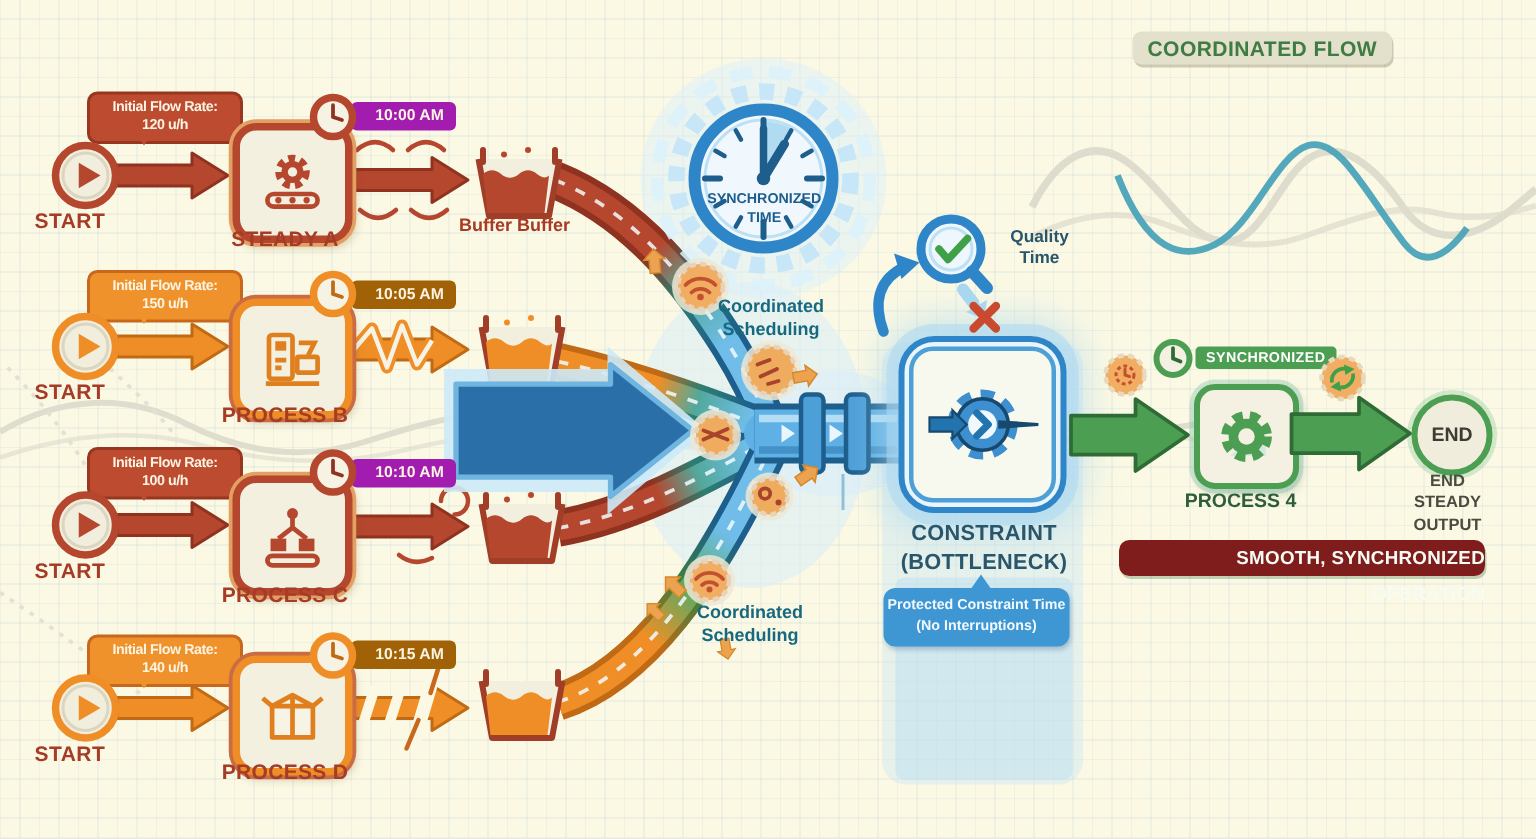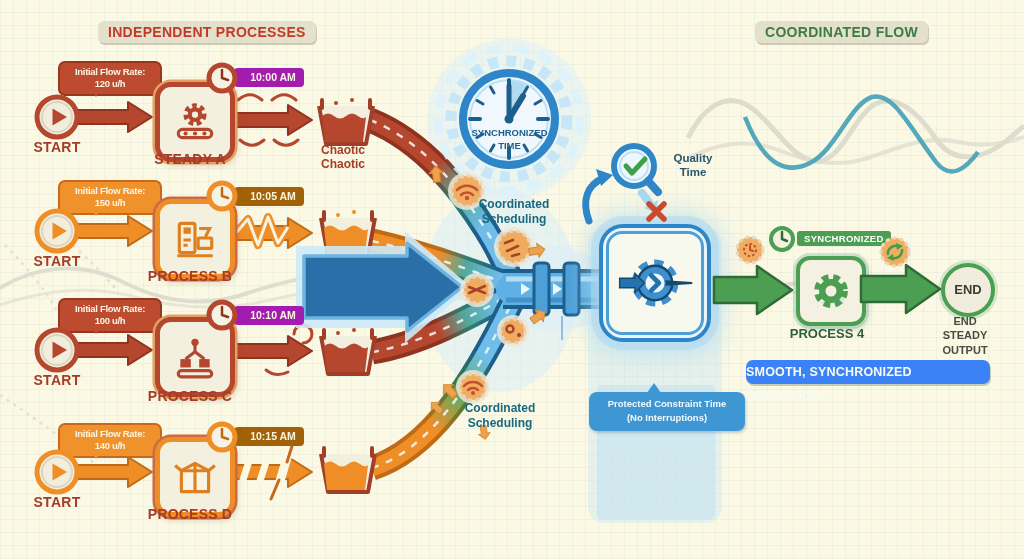--- a/index.html
+++ b/index.html
@@ -19,21 +19,21 @@
   .tooltip{position:absolute;width:96px;padding:3px 2px;border-radius:7px;color:#FBF4E2;
            font-size:9.5px;font-weight:bold;text-align:center;letter-spacing:-.3px;line-height:1.3;z-index:2;}
   .tooltip span{display:block;}
   .tip-red{background:#BC4B30;border:2px solid #97371F;}
   .tip-red::after{content:'';position:absolute;bottom:-9px;left:30px;border:6px solid transparent;border-top:9px solid #BC4B30;}
   .tip-org{background:#F0922C;border:2px solid #C8681C;}
   .tip-org::after{content:'';position:absolute;bottom:-9px;left:30px;border:6px solid transparent;border-top:9px solid #F0922C;}
 
   .startbtn{position:absolute;width:48px;height:48px;z-index:2;}
   .startbtn svg{width:48px;height:48px;}
-  .slabel{position:absolute;width:68px;text-align:center;font-size:14px;font-weight:bold;color:#A63B26;letter-spacing:.3px;z-index:2;}
+  .slabel{position:absolute;width:68px;font-size:14px;font-weight:bold;color:#A63B26;letter-spacing:.3px;z-index:2;}
 
   .pbox{position:absolute;width:70px;height:70px;border-radius:16px;background:#F3F0E0;
         display:flex;align-items:center;justify-content:center;z-index:2;}
   .b-red{border:5px solid #B5472E;box-shadow:0 0 0 2.5px #E2A063,2px 3px 6px rgba(120,80,40,.25);}
   .b-org{border:5px solid #EF8E26;box-shadow:0 0 0 2.5px #C96B43,2px 3px 6px rgba(120,80,40,.25);}
   .pbox svg{width:46px;height:46px;}
   .plabel{position:absolute;width:90px;text-align:center;font-size:14px;font-weight:bold;color:#A63B26;letter-spacing:.2px;z-index:2;}
 
   .pill{position:absolute;width:62px;height:19px;border-radius:4px;color:#FBF4E2;font-size:10.5px;
         font-weight:bold;line-height:19px;text-align:center;padding-left:8px;z-index:2;}
@@ -58,43 +58,43 @@
 
   .constraint-box{position:absolute;left:599px;top:224px;width:112px;height:118px;border:4px solid #2E86C8;
       border-radius:24px;background:#EAF5FB;z-index:2;padding:3px;box-sizing:border-box;
       box-shadow:0 0 0 8px rgba(173,217,240,.55),0 0 26px 10px rgba(173,217,240,.7);}
   .constraint-inner{width:100%;height:100%;border:3px solid #4D9FD8;border-radius:16px;background:#F8F9EE;
       display:flex;align-items:center;justify-content:center;box-sizing:border-box;}
   .constraint-inner svg{width:86px;height:86px;}
   .conlabel{position:absolute;left:588px;top:347px;width:136px;text-align:center;color:#29566B;
             font-weight:bold;font-size:14.5px;line-height:1.3;letter-spacing:.2px;z-index:2;}
   .conlabel span{display:block;}
-  .protected{position:absolute;left:589px;top:392px;width:156px;background:#3E96D2;border-radius:8px;
+  .protected{position:absolute;left:589px;top:392px;width:124px;background:#3E96D2;border-radius:8px;
              color:#F2F9FE;font-weight:bold;font-size:9.5px;text-align:center;line-height:1.5;
              padding:5px 2px;z-index:2;box-shadow:1px 2px 3px rgba(60,100,140,.3);box-sizing:border-box;}
   .protected::before{content:'';position:absolute;top:-9px;left:58px;border:7px solid transparent;
              border-bottom:10px solid #3E96D2;border-top:none;}
   .protected span{display:block;}
 
   .syncbadge{position:absolute;left:797px;top:231px;background:#4C9E52;border-radius:3px;color:#fff;
              font-size:9.5px;font-weight:bold;padding:2px 7px;z-index:2;letter-spacing:.3px;}
   .p4box{position:absolute;left:796px;top:256px;width:62px;height:62px;border:4px solid #4C9E52;border-radius:14px;
          background:#F4F1E2;display:flex;align-items:center;justify-content:center;z-index:2;
          box-shadow:0 0 0 3px rgba(120,190,170,.35),2px 3px 6px rgba(80,120,90,.25);}
   .p4box svg{width:44px;height:44px;}
   .p4label{position:absolute;left:785px;top:326px;width:84px;text-align:center;color:#2E5E39;
            font-size:13px;font-weight:bold;z-index:2;}
   .endc{position:absolute;left:941px;top:263px;width:46px;height:46px;border:4px solid #4C9E52;border-radius:50%;
         background:#F0EDDD;text-align:center;line-height:46px;font-weight:bold;font-size:13px;color:#3C3C32;z-index:2;
         box-shadow:0 0 0 3px rgba(120,190,140,.3);}
   .endlabel{position:absolute;left:934px;top:314px;width:62px;text-align:center;font-size:11px;font-weight:bold;
             color:#4A4A40;line-height:1.3;z-index:2;}
   .endlabel span{display:block;}
-  .banner{position:absolute;left:746px;top:360px;width:244px;height:24px;background:#3b82f6;border-radius:7px;
-          color:#F6FBF4;text-align:left;font-weight:bold;font-size:12.5px;line-height:24px;z-index:2;
+  .banner{position:absolute;left:746px;top:360px;width:244px;height:24px;background:#7f1d1d;border-radius:7px;
+          color:#F6FBF4;text-align:right;font-weight:bold;font-size:12.5px;line-height:24px;z-index:2;
           letter-spacing:.2px;box-shadow:1px 2px 0 rgba(90,130,90,.35);}
 </style>
 </head>
 <body>
 
 <div class="canvas">
 
   <svg class="under" width="1024" height="559" viewBox="0 0 1024 559">
     <defs>
       <linearGradient id="gA" gradientUnits="userSpaceOnUse" x1="372" y1="122" x2="512" y2="284">
@@ -336,21 +336,20 @@
     <g>
       <use href="#sarrow" transform="translate(529,252) rotate(-10)"></use>
       <use href="#sarrow" transform="translate(532,321) rotate(-35)"></use>
       <use href="#sarrow" transform="translate(455,396) rotate(-135)"></use>
       <use href="#sarrow" transform="translate(441,412) rotate(-135) scale(0.85)"></use>
       <use href="#sarrow" transform="translate(437,182) rotate(-95)"></use>
       <use href="#sarrow" transform="translate(483,426) rotate(80) scale(0.85)"></use>
     </g>
   </svg>
 
-  <div class="hbadge hb-red" style="left:98px;top:21px;">INDEPENDENT PROCESSES</div>
   <div class="hbadge hb-green" style="left:755px;top:21px;">COORDINATED FLOW</div>
 
   <div class="tooltip tip-red" style="left:58px;top:61px;">
     <span>Initial Flow Rate:</span>
     <span>120 u/h</span>
   </div>
   <div class="startbtn" style="left:33px;top:93px;">
     <svg viewBox="0 0 48 48">
         <circle cx="24" cy="24" r="20" fill="#F1EEDD" stroke="#B5472E" stroke-width="5"></circle>
         <circle cx="24" cy="24" r="15" fill="none" stroke="#DCD6C0" stroke-width="2"></circle>
@@ -437,21 +436,21 @@
     <svg viewBox="0 0 44 44" stroke="#E07F1D" fill="none" stroke-width="3" stroke-linejoin="round">
       <rect x="9" y="16" width="26" height="20" fill="#F8F4E5"></rect>
       <path d="M9,16 L22,9 L35,16"></path>
       <path d="M22,9 L22,16 M22,16 L22,36"></path>
       <path d="M9,16 L3,11 M35,16 L41,11"></path>
     </svg>
   </div>
   <div class="plabel" style="left:145px;top:506px;">PROCESS D</div>
   <div class="pill pl-org" style="left:234px;top:427px;">10:15 AM</div>
 
-  <div class="chaotic">Chaotic Chaotic</div>
+  <div class="chaotic">Buffer Buffer</div>
   <div class="clocktext">
     <span>SYNCHRONIZED</span>
     <span>TIME</span>
   </div>
   <div class="coord" style="left:468px;top:197px;width:92px;">
     <span>Coordinated</span>
     <span>Scheduling</span>
   </div>
   <div class="coord" style="left:452px;top:401px;width:96px;">
     <span>Coordinated</span>
@@ -467,20 +466,24 @@
       <svg viewBox="0 0 90 90">
         <circle cx="45" cy="45" r="19" fill="none" stroke="#3E8FD0" stroke-width="11" stroke-dasharray="8.5 6.2"></circle>
         <circle cx="45" cy="45" r="18" fill="#3E8FD0" stroke="#17496E" stroke-width="2.5"></circle>
         <circle cx="45" cy="45" r="10" fill="#EFF8FD"></circle>
         <path d="M41,37 l8,8 l-8,8" stroke="#2273AE" stroke-width="5" fill="none" stroke-linecap="round" stroke-linejoin="round"></path>
         <polygon points="8,40 24,40 24,35 34,45 24,55 24,50 8,50" fill="#2273AE" stroke="#17496E" stroke-width="1.5"></polygon>
         <polygon points="56,42 84,44 84,46 56,48" fill="#17496E"></polygon>
       </svg>
     </div>
   </div>
+  <div class="conlabel">
+    <span>CONSTRAINT</span>
+    <span>(BOTTLENECK)</span>
+  </div>
   <div class="protected">
     <span>Protected Constraint Time</span>
     <span>(No Interruptions)</span>
   </div>
 
   <div class="syncbadge">SYNCHRONIZED</div>
   <div class="p4box">
     <svg viewBox="0 0 48 48">
       <path d="M12,38 L38,38 L38,18 Z" fill="#BFE0E4" opacity="0.6"></path>
       <circle cx="24" cy="24" r="14" fill="none" stroke="#4C9E52" stroke-width="9" stroke-dasharray="6.5 4.8"></circle>

